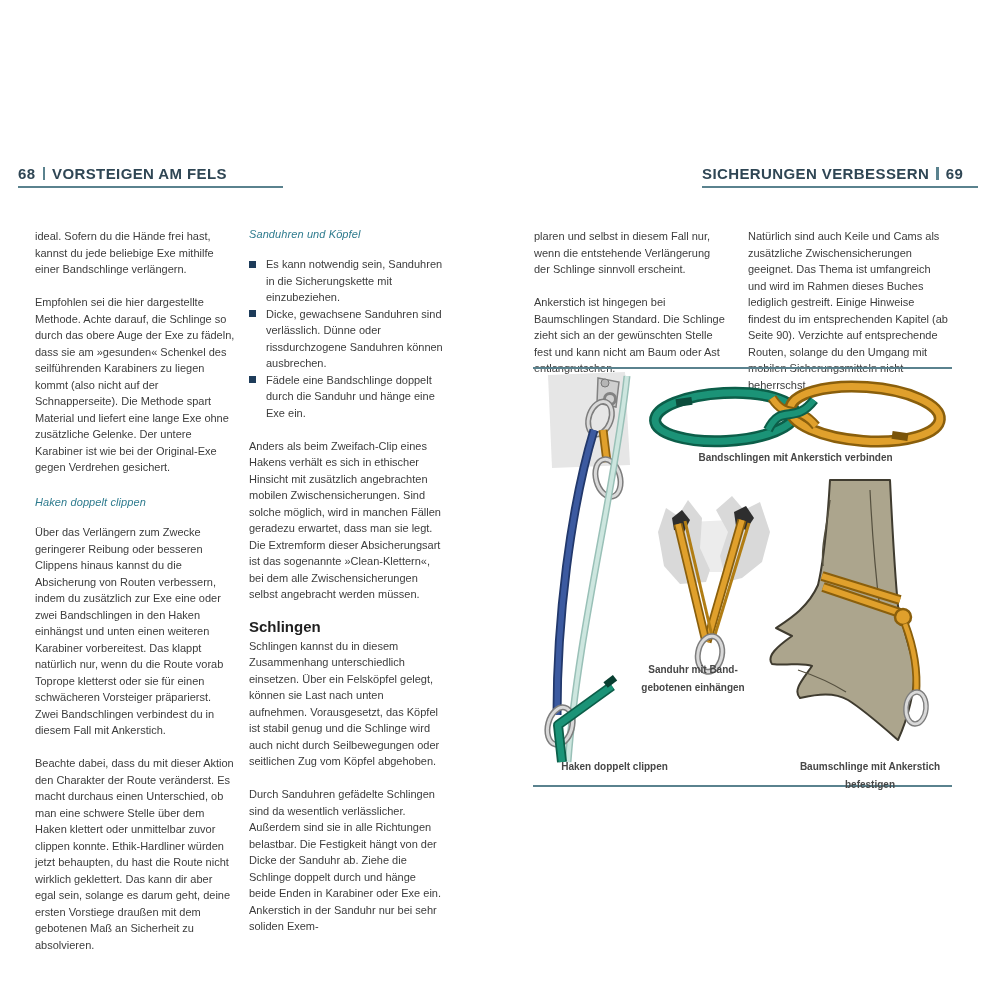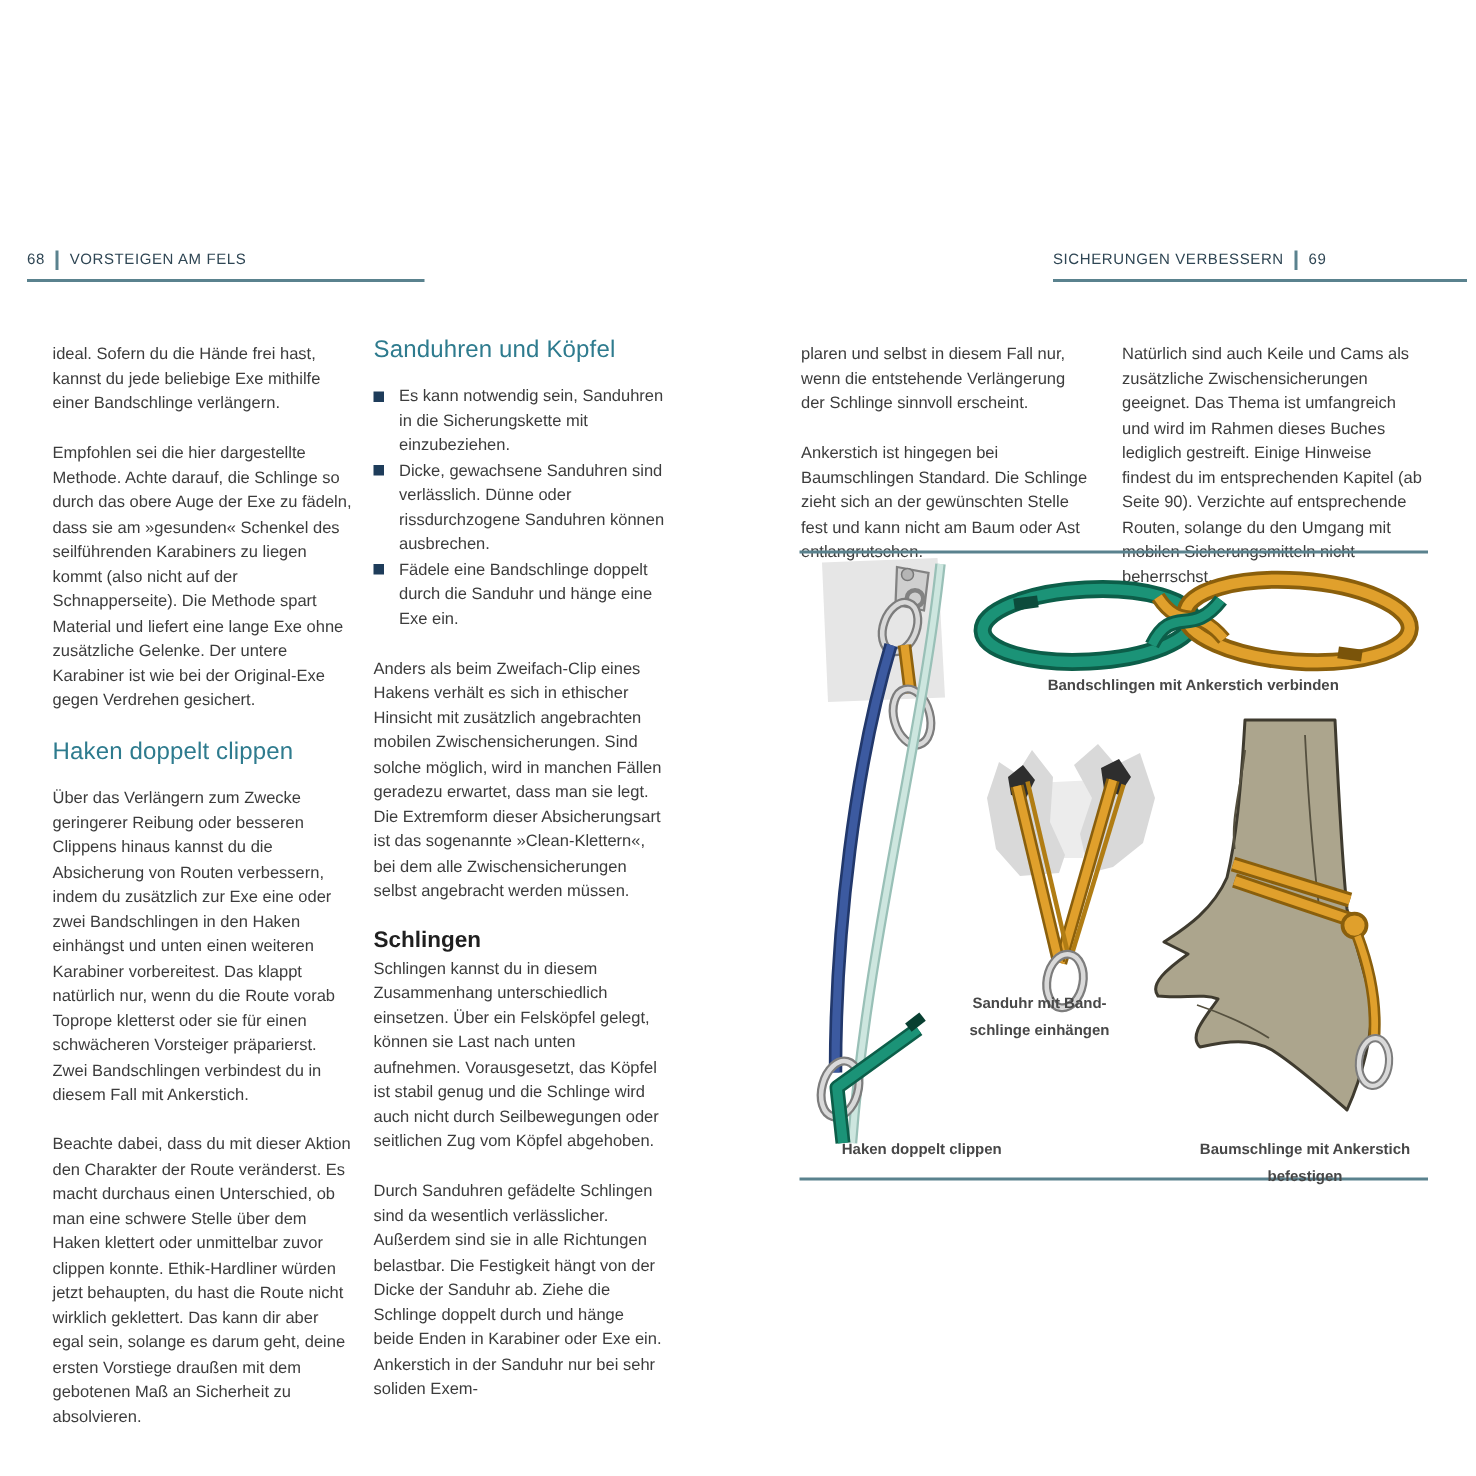--- a/index.html
+++ b/index.html
@@ -3,30 +3,30 @@
 <meta charset="utf-8">
 <style>
   html,body{margin:0;padding:0;}
   body{
     width:984px;height:984px;position:relative;background:#ffffff;
     font-family:"Liberation Sans",sans-serif;color:#3c3c3c;overflow:hidden;
     -webkit-font-smoothing:antialiased;
   }
   .running{
     position:absolute;top:165px;height:16px;display:flex;align-items:center;gap:7px;
-    font-size:10px;font-weight:normal;color:var(--header_slate);letter-spacing:.4px;
+    font-size:15px;font-weight:bold;color:var(--header_slate);letter-spacing:.4px;
   }
   .running .vbar{width:2.5px;height:13px;background:var(--rule_teal);}
   .hrule{position:absolute;height:2px;background:var(--rule_teal);}
   .col{position:absolute;font-size:11px;line-height:16.5px;color:var(--body_text);}
   .col p{margin:0 0 16.5px 0;}
   .col p:last-child{margin-bottom:0;}
   h2.teal{
-    font-size:16px;font-weight:400;color:var(--accent_teal);
-    margin:4px 0 12px 0;letter-spacing:.1px;line-height:20px;
+    font-size:11px;font-weight:400;color:var(--accent_teal);
+    margin:4px 0 12px 0;letter-spacing:.1px;line-height:20px;font-style:italic;
   }
   h3.sub{font-size:15px;font-weight:bold;color:#1f1f1f;margin:0 0 2px 0;line-height:16.5px;}
   ul.squares{list-style:none;margin:0 0 16.5px 0;padding:0;}
   ul.squares li{position:relative;padding-left:17px;}
   ul.squares li::before{
     content:"";position:absolute;left:0;top:4.5px;width:7px;height:7px;
     background:var(--bullet_navy);
   }
   .figcap{
     position:absolute;font-size:10px;font-weight:bold;color:#474747;
@@ -168,16 +168,16 @@
     <g transform="rotate(5 386 338)">
       <ellipse cx="386" cy="338" rx="10" ry="16" fill="none" stroke="#7d7d7d" stroke-width="5.5"></ellipse>
       <ellipse cx="386" cy="338" rx="10" ry="16" fill="none" stroke="#d9d9d9" stroke-width="2.8"></ellipse>
     </g>
   </g>
 </svg>
 
 <div class="figcap" style="top:449px;left:688px;width:215px;">Bandschlingen mit Ankerstich verbinden</div>
 <div class="figcap" style="top:661px;left:628px;width:130px;">
   <div>Sanduhr mit Band-</div>
-  <div>schlinge einhängen</div>
+  <div>gebotenen einhängen</div>
 </div>
 <div class="figcap" style="top:758px;left:552px;width:125px;">Haken doppelt clippen</div>
 <div class="figcap" style="top:758px;left:775px;width:190px;">Baumschlinge mit Ankerstich befestigen</div>
 
 </body></html>

